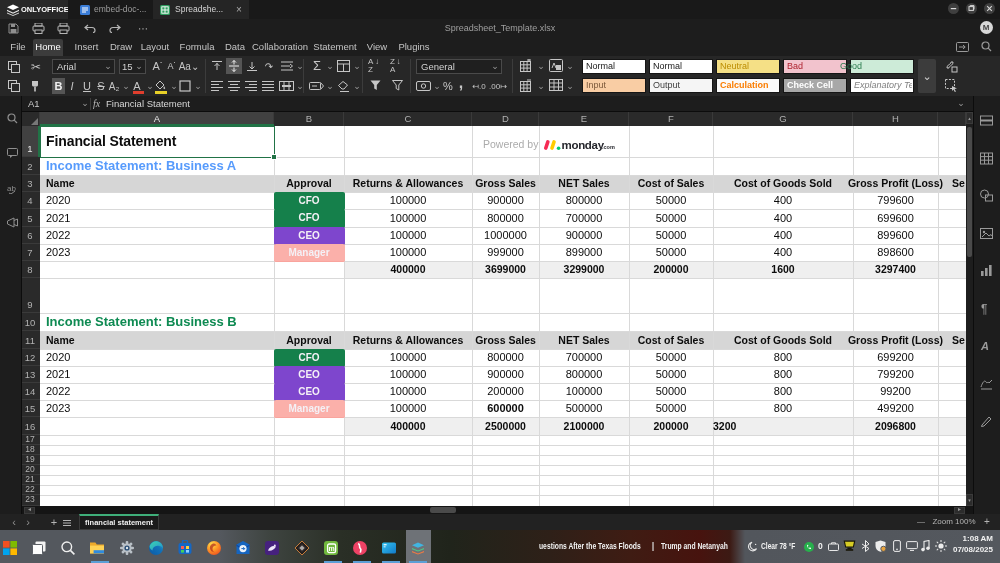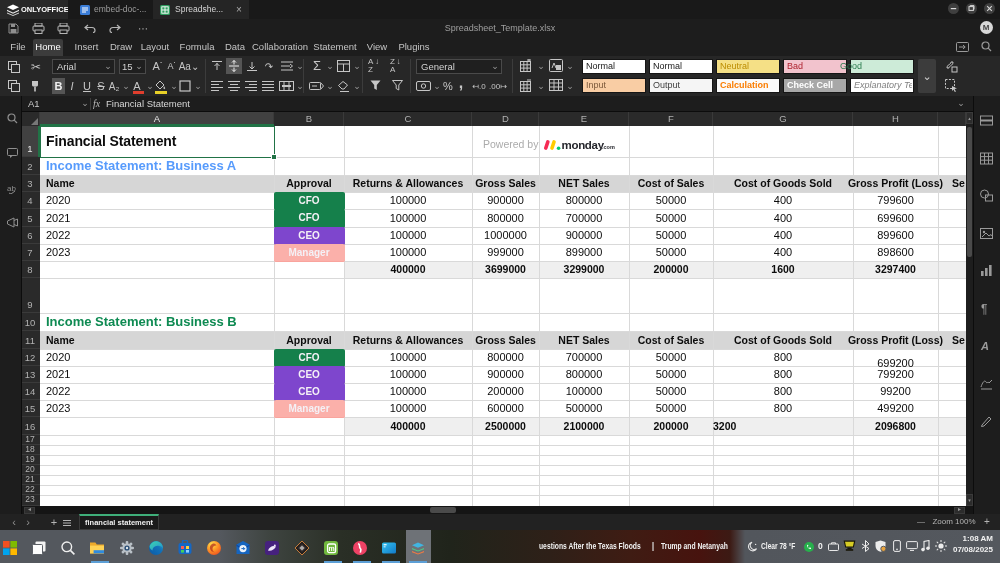--- a/index.html
+++ b/index.html
@@ -494,38 +494,38 @@
 <div class="ab" style="left:539px;top:261px;width:90px;height:17px;line-height:17px;font-size:10.5px;color:#0c0c0c;font-weight:bold;text-align:center;white-space:nowrap;overflow:hidden;">3299000</div>
 <div class="ab" style="left:629px;top:261px;width:84px;height:17px;line-height:17px;font-size:10.5px;color:#0c0c0c;font-weight:bold;text-align:center;white-space:nowrap;overflow:hidden;">200000</div>
 <div class="ab" style="left:713px;top:261px;width:140px;height:17px;line-height:17px;font-size:10.5px;color:#0c0c0c;font-weight:bold;text-align:center;white-space:nowrap;overflow:hidden;">1600</div>
 <div class="ab" style="left:853px;top:261px;width:85px;height:17px;line-height:17px;font-size:10.5px;color:#0c0c0c;font-weight:bold;text-align:center;white-space:nowrap;overflow:hidden;">3297400</div>
 <div class="ab" style="left:46px;top:349px;width:80px;height:17px;line-height:17px;font-size:11px;color:#0c0c0c;font-weight:normal;text-align:left;white-space:nowrap;overflow:hidden;">2020</div>
 <div class="ab" style="left:344px;top:349px;width:128px;height:17px;line-height:17px;font-size:11px;color:#0c0c0c;font-weight:normal;text-align:center;white-space:nowrap;overflow:hidden;">100000</div>
 <div class="ab" style="left:472px;top:349px;width:67px;height:17px;line-height:17px;font-size:11px;color:#0c0c0c;font-weight:normal;text-align:center;white-space:nowrap;overflow:hidden;">800000</div>
 <div class="ab" style="left:539px;top:349px;width:90px;height:17px;line-height:17px;font-size:11px;color:#0c0c0c;font-weight:normal;text-align:center;white-space:nowrap;overflow:hidden;">700000</div>
 <div class="ab" style="left:629px;top:349px;width:84px;height:17px;line-height:17px;font-size:11px;color:#0c0c0c;font-weight:normal;text-align:center;white-space:nowrap;overflow:hidden;">50000</div>
 <div class="ab" style="left:713px;top:349px;width:140px;height:17px;line-height:17px;font-size:11px;color:#0c0c0c;font-weight:normal;text-align:center;white-space:nowrap;overflow:hidden;">800</div>
-<div class="ab" style="left:853px;top:349px;width:85px;height:17px;line-height:17px;font-size:11px;color:#0c0c0c;font-weight:normal;text-align:center;white-space:nowrap;overflow:hidden;margin-top:6px;">699200</div>
+<div class="ab" style="left:853px;top:349px;width:85px;height:17px;line-height:17px;font-size:11px;color:#0c0c0c;font-weight:normal;text-align:center;white-space:nowrap;overflow:hidden;">699200</div>
 <div class="ab" style="left:46px;top:366px;width:80px;height:17px;line-height:17px;font-size:11px;color:#0c0c0c;font-weight:normal;text-align:left;white-space:nowrap;overflow:hidden;">2021</div>
 <div class="ab" style="left:344px;top:366px;width:128px;height:17px;line-height:17px;font-size:11px;color:#0c0c0c;font-weight:normal;text-align:center;white-space:nowrap;overflow:hidden;">100000</div>
 <div class="ab" style="left:472px;top:366px;width:67px;height:17px;line-height:17px;font-size:11px;color:#0c0c0c;font-weight:normal;text-align:center;white-space:nowrap;overflow:hidden;">900000</div>
 <div class="ab" style="left:539px;top:366px;width:90px;height:17px;line-height:17px;font-size:11px;color:#0c0c0c;font-weight:normal;text-align:center;white-space:nowrap;overflow:hidden;">800000</div>
 <div class="ab" style="left:629px;top:366px;width:84px;height:17px;line-height:17px;font-size:11px;color:#0c0c0c;font-weight:normal;text-align:center;white-space:nowrap;overflow:hidden;">50000</div>
 <div class="ab" style="left:713px;top:366px;width:140px;height:17px;line-height:17px;font-size:11px;color:#0c0c0c;font-weight:normal;text-align:center;white-space:nowrap;overflow:hidden;">800</div>
 <div class="ab" style="left:853px;top:366px;width:85px;height:17px;line-height:17px;font-size:11px;color:#0c0c0c;font-weight:normal;text-align:center;white-space:nowrap;overflow:hidden;">799200</div>
 <div class="ab" style="left:46px;top:383px;width:80px;height:17px;line-height:17px;font-size:11px;color:#0c0c0c;font-weight:normal;text-align:left;white-space:nowrap;overflow:hidden;">2022</div>
 <div class="ab" style="left:344px;top:383px;width:128px;height:17px;line-height:17px;font-size:11px;color:#0c0c0c;font-weight:normal;text-align:center;white-space:nowrap;overflow:hidden;">100000</div>
 <div class="ab" style="left:472px;top:383px;width:67px;height:17px;line-height:17px;font-size:11px;color:#0c0c0c;font-weight:normal;text-align:center;white-space:nowrap;overflow:hidden;">200000</div>
 <div class="ab" style="left:539px;top:383px;width:90px;height:17px;line-height:17px;font-size:11px;color:#0c0c0c;font-weight:normal;text-align:center;white-space:nowrap;overflow:hidden;">100000</div>
 <div class="ab" style="left:629px;top:383px;width:84px;height:17px;line-height:17px;font-size:11px;color:#0c0c0c;font-weight:normal;text-align:center;white-space:nowrap;overflow:hidden;">50000</div>
 <div class="ab" style="left:713px;top:383px;width:140px;height:17px;line-height:17px;font-size:11px;color:#0c0c0c;font-weight:normal;text-align:center;white-space:nowrap;overflow:hidden;">800</div>
 <div class="ab" style="left:853px;top:383px;width:85px;height:17px;line-height:17px;font-size:11px;color:#0c0c0c;font-weight:normal;text-align:center;white-space:nowrap;overflow:hidden;">99200</div>
 <div class="ab" style="left:46px;top:400px;width:80px;height:17px;line-height:17px;font-size:11px;color:#0c0c0c;font-weight:normal;text-align:left;white-space:nowrap;overflow:hidden;">2023</div>
 <div class="ab" style="left:344px;top:400px;width:128px;height:17px;line-height:17px;font-size:11px;color:#0c0c0c;font-weight:normal;text-align:center;white-space:nowrap;overflow:hidden;">100000</div>
-<div class="ab" style="left:472px;top:400px;width:67px;height:17px;line-height:17px;font-size:11px;color:#0c0c0c;font-weight:normal;text-align:center;white-space:nowrap;overflow:hidden;">600000</div>
+<div class="ab" style="left:472px;top:400px;width:67px;height:17px;line-height:17px;font-size:11px;color:#0c0c0c;font-weight:bold;text-align:center;white-space:nowrap;overflow:hidden;">600000</div>
 <div class="ab" style="left:539px;top:400px;width:90px;height:17px;line-height:17px;font-size:11px;color:#0c0c0c;font-weight:normal;text-align:center;white-space:nowrap;overflow:hidden;">500000</div>
 <div class="ab" style="left:629px;top:400px;width:84px;height:17px;line-height:17px;font-size:11px;color:#0c0c0c;font-weight:normal;text-align:center;white-space:nowrap;overflow:hidden;">50000</div>
 <div class="ab" style="left:713px;top:400px;width:140px;height:17px;line-height:17px;font-size:11px;color:#0c0c0c;font-weight:normal;text-align:center;white-space:nowrap;overflow:hidden;">800</div>
 <div class="ab" style="left:853px;top:400px;width:85px;height:17px;line-height:17px;font-size:11px;color:#0c0c0c;font-weight:normal;text-align:center;white-space:nowrap;overflow:hidden;">499200</div>
 <div class="ab" style="left:344px;top:417px;width:128px;height:18px;line-height:18px;font-size:10.5px;color:#0c0c0c;font-weight:bold;text-align:center;white-space:nowrap;overflow:hidden;">400000</div>
 <div class="ab" style="left:472px;top:417px;width:67px;height:18px;line-height:18px;font-size:10.5px;color:#0c0c0c;font-weight:bold;text-align:center;white-space:nowrap;overflow:hidden;">2500000</div>
 <div class="ab" style="left:539px;top:417px;width:90px;height:18px;line-height:18px;font-size:10.5px;color:#0c0c0c;font-weight:bold;text-align:center;white-space:nowrap;overflow:hidden;">2100000</div>
 <div class="ab" style="left:629px;top:417px;width:84px;height:18px;line-height:18px;font-size:10.5px;color:#0c0c0c;font-weight:bold;text-align:center;white-space:nowrap;overflow:hidden;">200000</div>
 <div class="ab" style="left:713px;top:417px;width:140px;height:18px;line-height:18px;font-size:10.5px;color:#0c0c0c;font-weight:bold;text-align:left;white-space:nowrap;overflow:hidden;">3200</div>
 <div class="ab" style="left:853px;top:417px;width:85px;height:18px;line-height:18px;font-size:10.5px;color:#0c0c0c;font-weight:bold;text-align:center;white-space:nowrap;overflow:hidden;">2096800</div>

